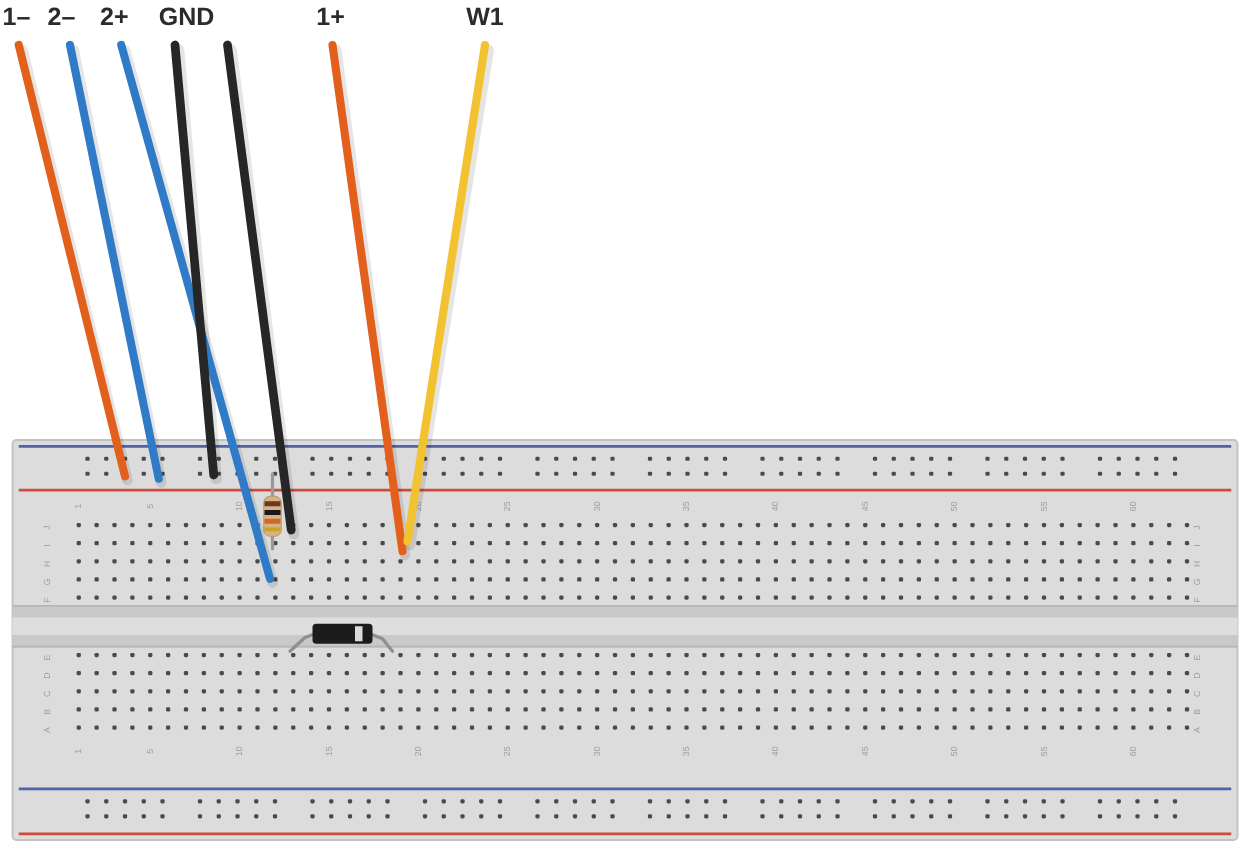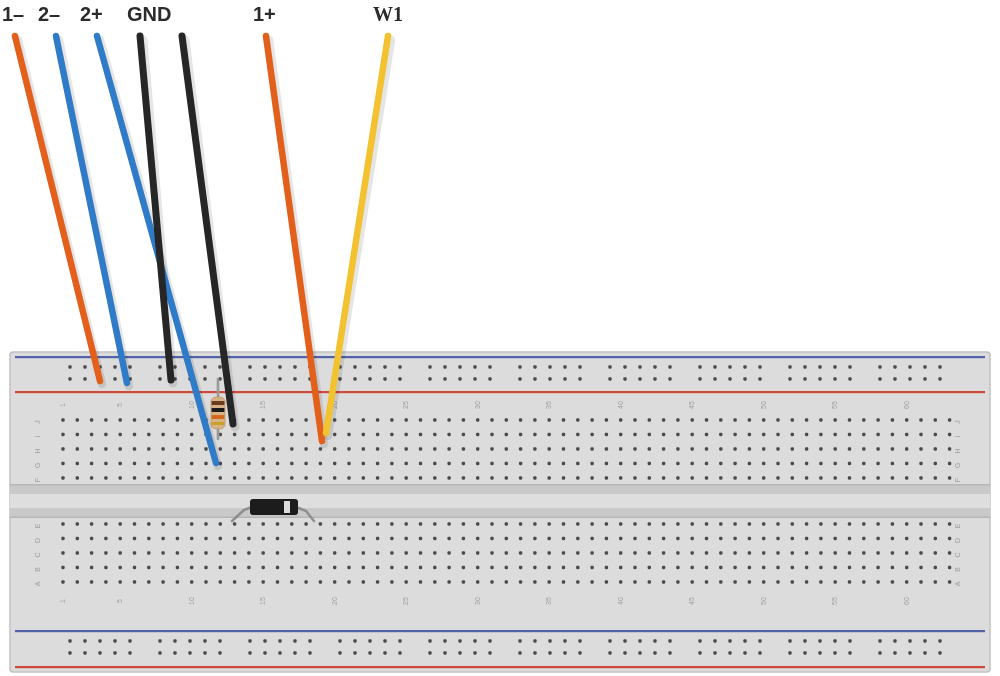--- a/index.html
+++ b/index.html
@@ -944,14 +944,14 @@
         <line x1="266" y1="36" x2="322" y2="441" stroke="#e2601c" stroke-width="6.5" stroke-linecap="round"></line>
         <line x1="388" y1="36" x2="326" y2="433" stroke="#f2c230" stroke-width="6.5" stroke-linecap="round"></line>
       </g>
     </svg>
 
   <div class="wire-label" style="left: 2px; top: 3px;">1–</div>
   <div class="wire-label" style="left: 38px; top: 3px;">2–</div>
   <div class="wire-label" style="left: 80px; top: 3px;">2+</div>
   <div class="wire-label" style="left: 127px; top: 3px;">GND</div>
   <div class="wire-label" style="left: 253px; top: 3px;">1+</div>
-  <div class="wire-label" style="left: 373px; top: 3px; font-family: Liberation Serif, serif;">W1</div>
+  <div class="wire-label" style="left: 373px; top: 3px;">W1</div>
 </div>
 
 </body></html>

